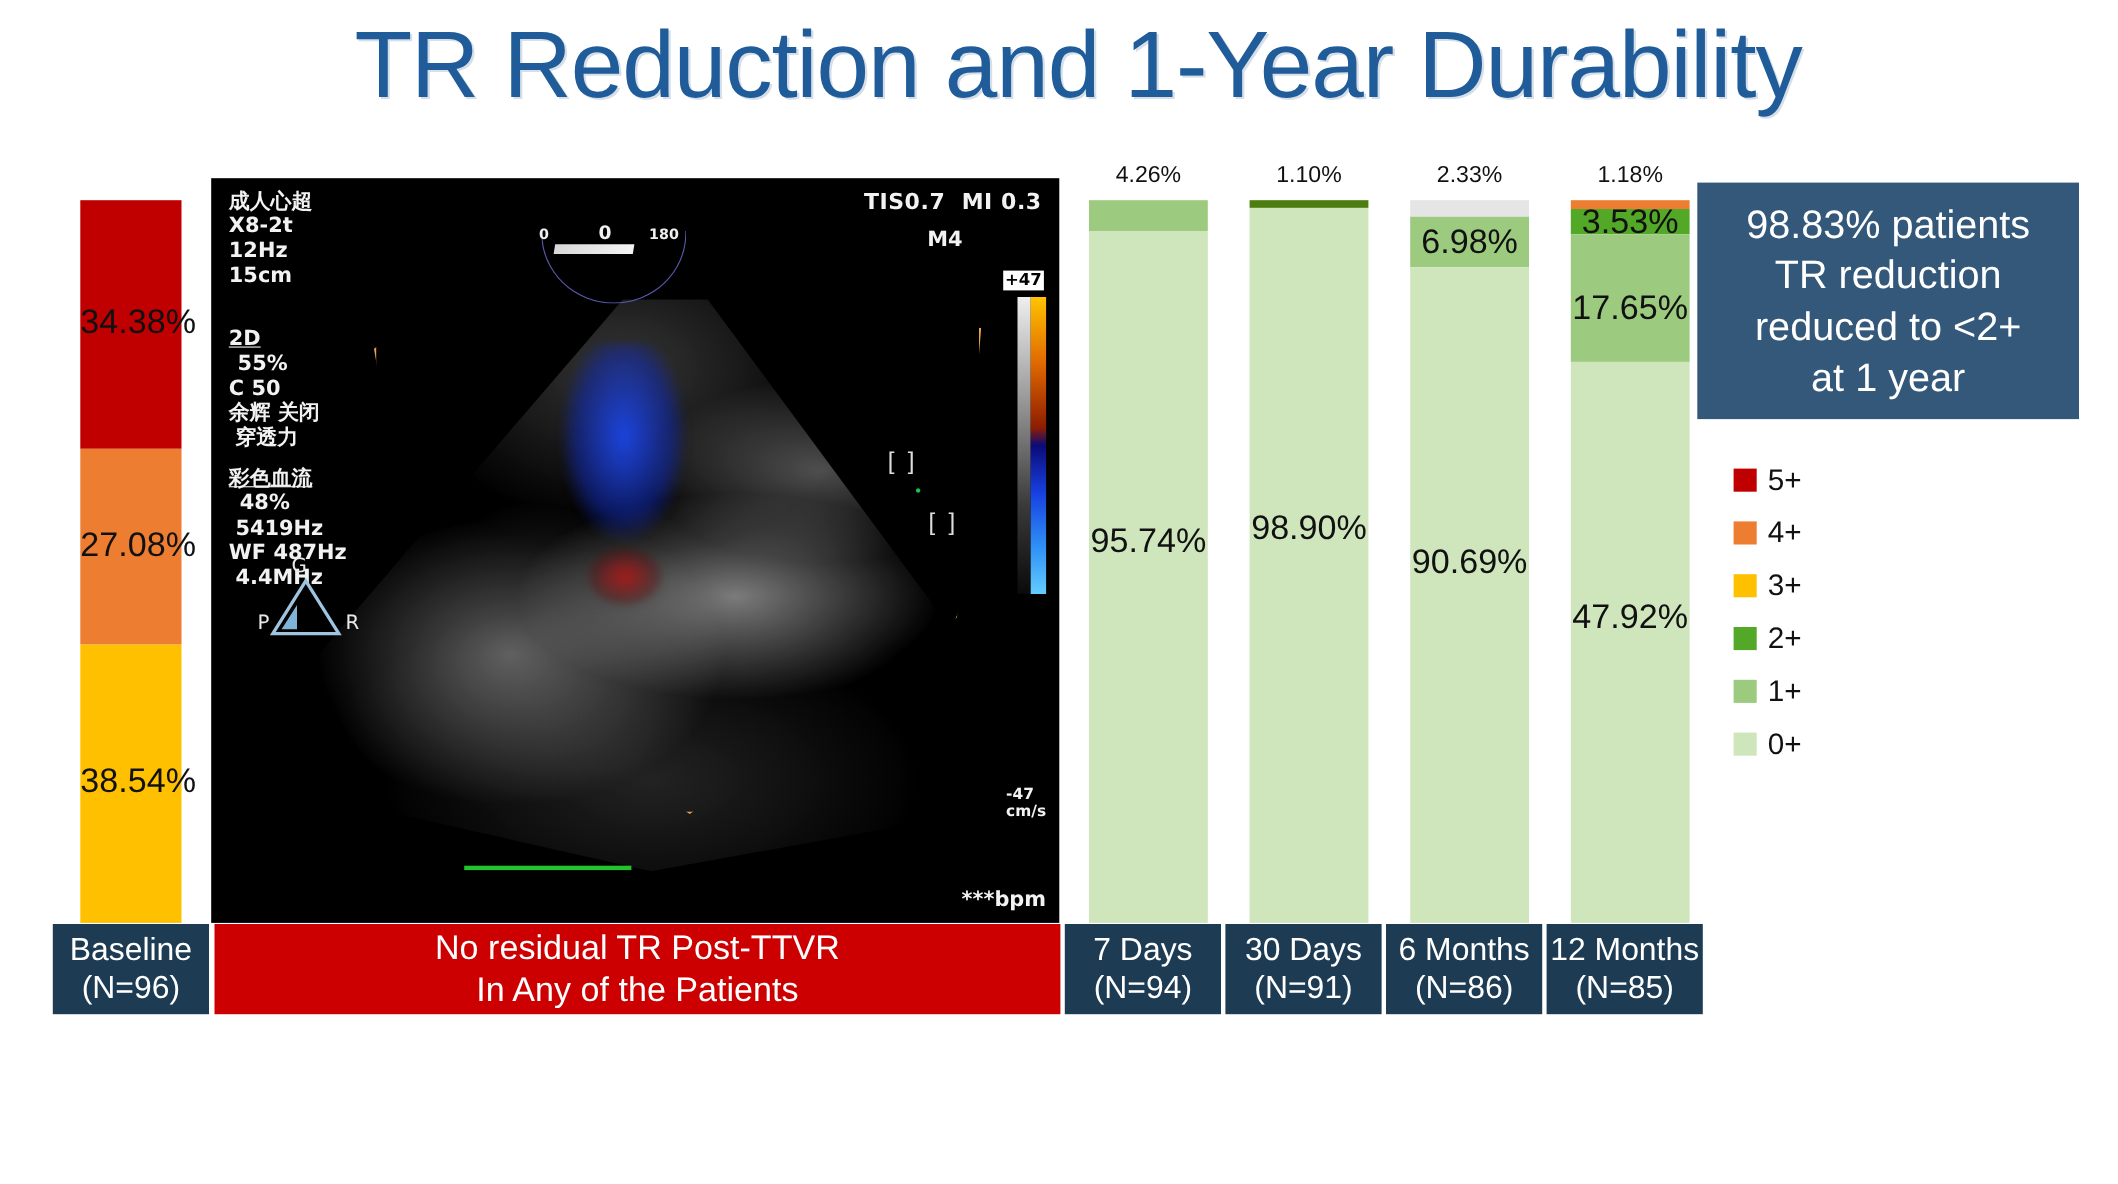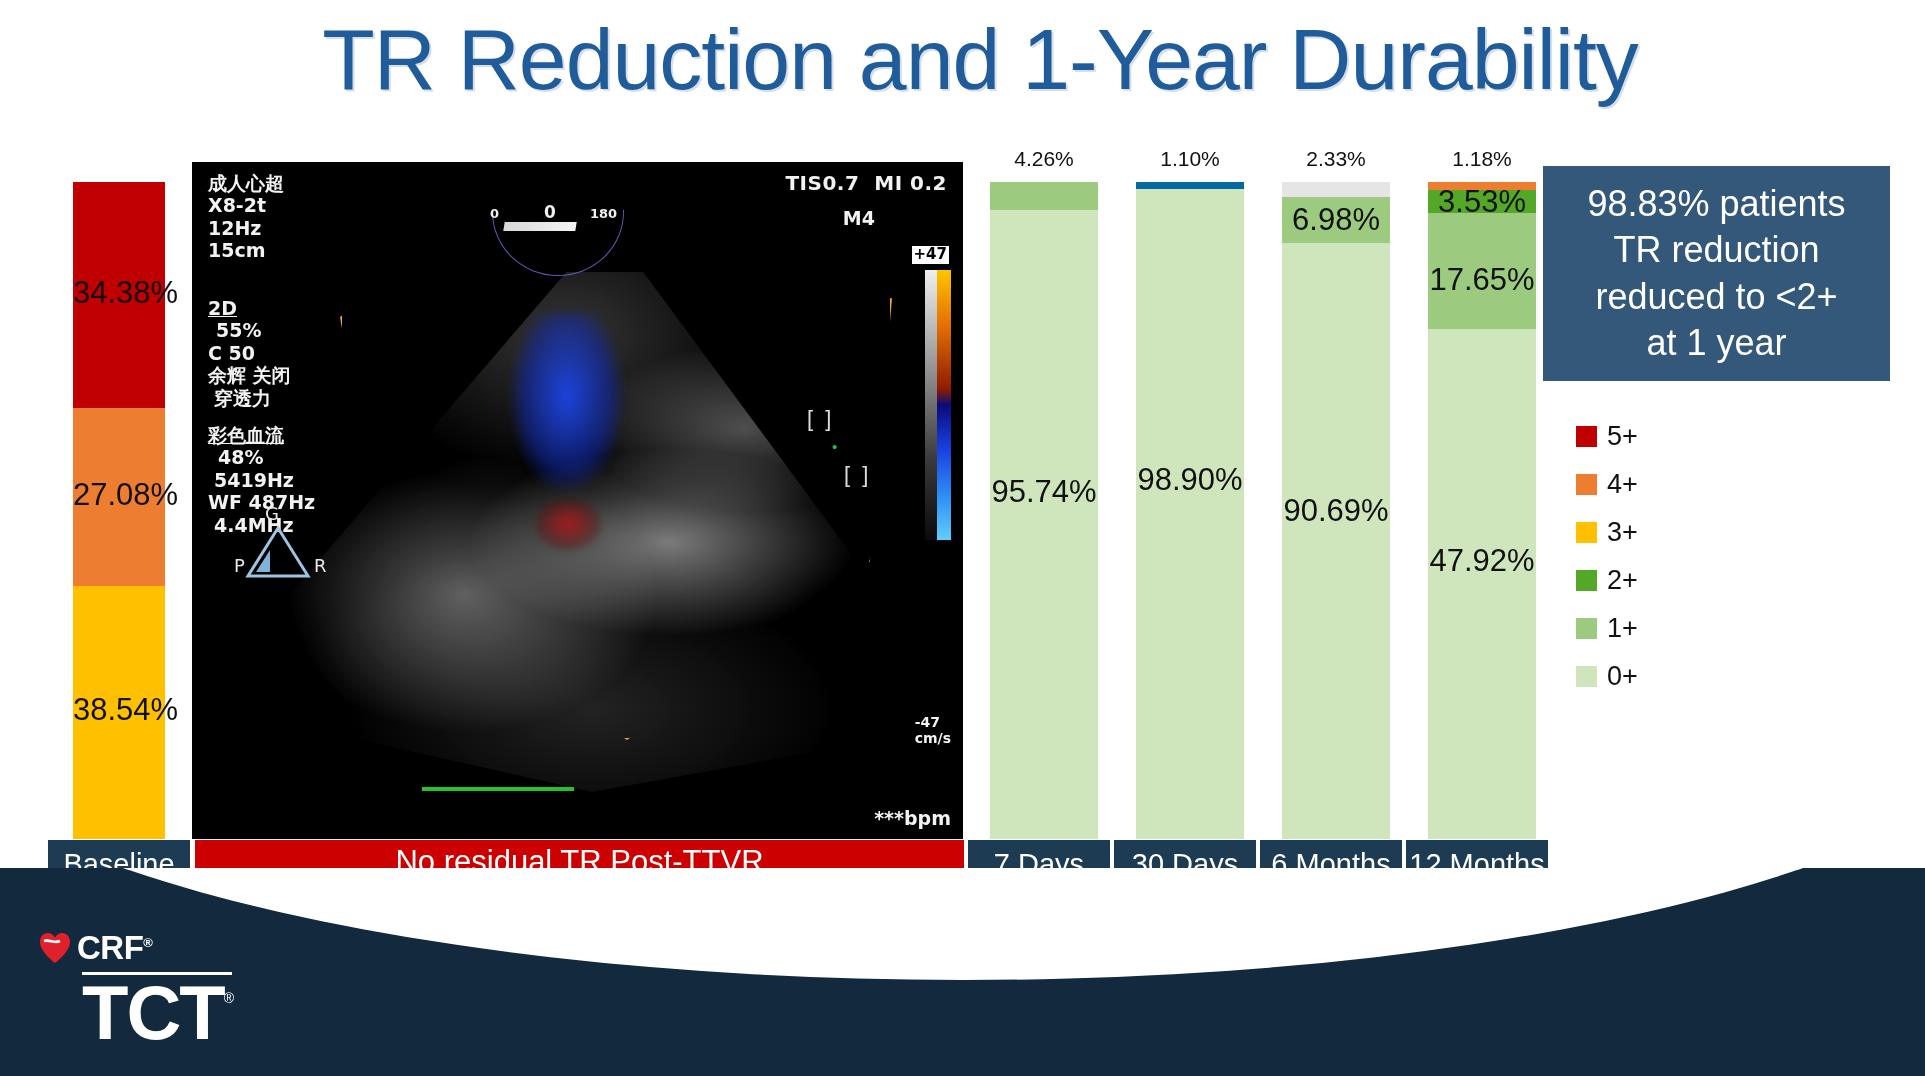--- a/index.html
+++ b/index.html
@@ -203,21 +203,21 @@
 
     <div class="usTxt" id="usCol">
       <div class="uUnd">彩色血流</div>
       <div style="padding-left:10px">48%</div>
       <div style="padding-left:6px">5419Hz</div>
       <div>WF 487Hz</div>
       <div style="padding-left:6px">4.4MHz</div>
     </div>
 
     <div class="usTxt" id="usTis">
-      <span>TIS0.7</span>&nbsp;&nbsp;<span>MI 0.2</span>
+      <span>TIS0.7</span>&nbsp;&nbsp;<span>MI 0.3</span>
     </div>
 
     <div class="usTxt" id="usM4">M4</div>
     <div class="usTxt" id="usPlus">+47</div>
     <div id="usScale">
       <div id="usScaleL"></div>
       <div id="usScaleR"></div>
     </div>
     <div class="usTxt" id="usMinus">
       <div>-47</div>
@@ -250,21 +250,21 @@
   <div id="followupBars">
       <div class="fBar" style="left: 990px; height: 657px;">
         <div class="fseg" style="flex: 4.26 1 0%; background: rgb(156, 202, 127);">
           <div class="above" style="top: -34px;">4.26%</div>
         </div>
         <div class="fseg" style="flex: 95.74 1 0%; background: rgb(207, 229, 188);">
           <div class="inner" style="top: 264.185px;">95.74%</div>
         </div>
       </div>
       <div class="fBar" style="left: 1136px; height: 657px;">
-        <div class="fseg" style="flex: 1.1 1 0%; background: #0369a1;">
+        <div class="fseg" style="flex: 1.1 1 0%; background: #4d7c0f;">
           <div class="above" style="top: -34px;">1.10%</div>
         </div>
         <div class="fseg" style="flex: 98.9 1 0%; background: rgb(207, 229, 188);">
           <div class="inner" style="top: 272.905px;">98.90%</div>
         </div>
       </div>
       <div class="fBar" style="left: 1282px; height: 657px;">
         <div class="fseg" style="flex: 2.33 1 0%; background: #e5e5e5;">
           <div class="above" style="top: -34px;">2.33%</div>
         </div>
@@ -348,32 +348,14 @@
       <div class="blab" style="left: 1260px; width: 142px;">
         <div>6 Months</div>
         <div>(N=86)</div>
       </div>
       <div class="blab" style="left: 1406px; width: 142px;">
         <div>12 Months</div>
         <div>(N=85)</div>
       </div>
     </div>
 
-  <div id="footer">
-    <div id="footerArc"></div>
-    <div id="logo">
-      <div id="logoTop">
-        <svg id="heart" viewBox="0 0 34 32">
-          <path d="M17 31 C17 31 2 20 2 10 C2 4 6 1 10 1 C13.5 1 16 3.5 17 6
-                   C18 3.5 20.5 1 24 1 C28 1 32 4 32 10 C32 20 17 31 17 31 Z" fill="#e0202a"></path>
-          <path d="M6 9 C12 7 16 12 22 9" stroke="#fff" stroke-width="2.6" fill="none"></path>
-        </svg>
-        <span id="crfTx"><span>CRF</span><span id="crfReg">®</span></span>
-      </div>
-      <div id="logoRule"></div>
-      <div id="tctWrap">
-        <span id="tctTx">TCT</span>
-        <span id="tctReg">®</span>
-      </div>
-    </div>
-  </div>
 
 </div>
 
 </body></html>

